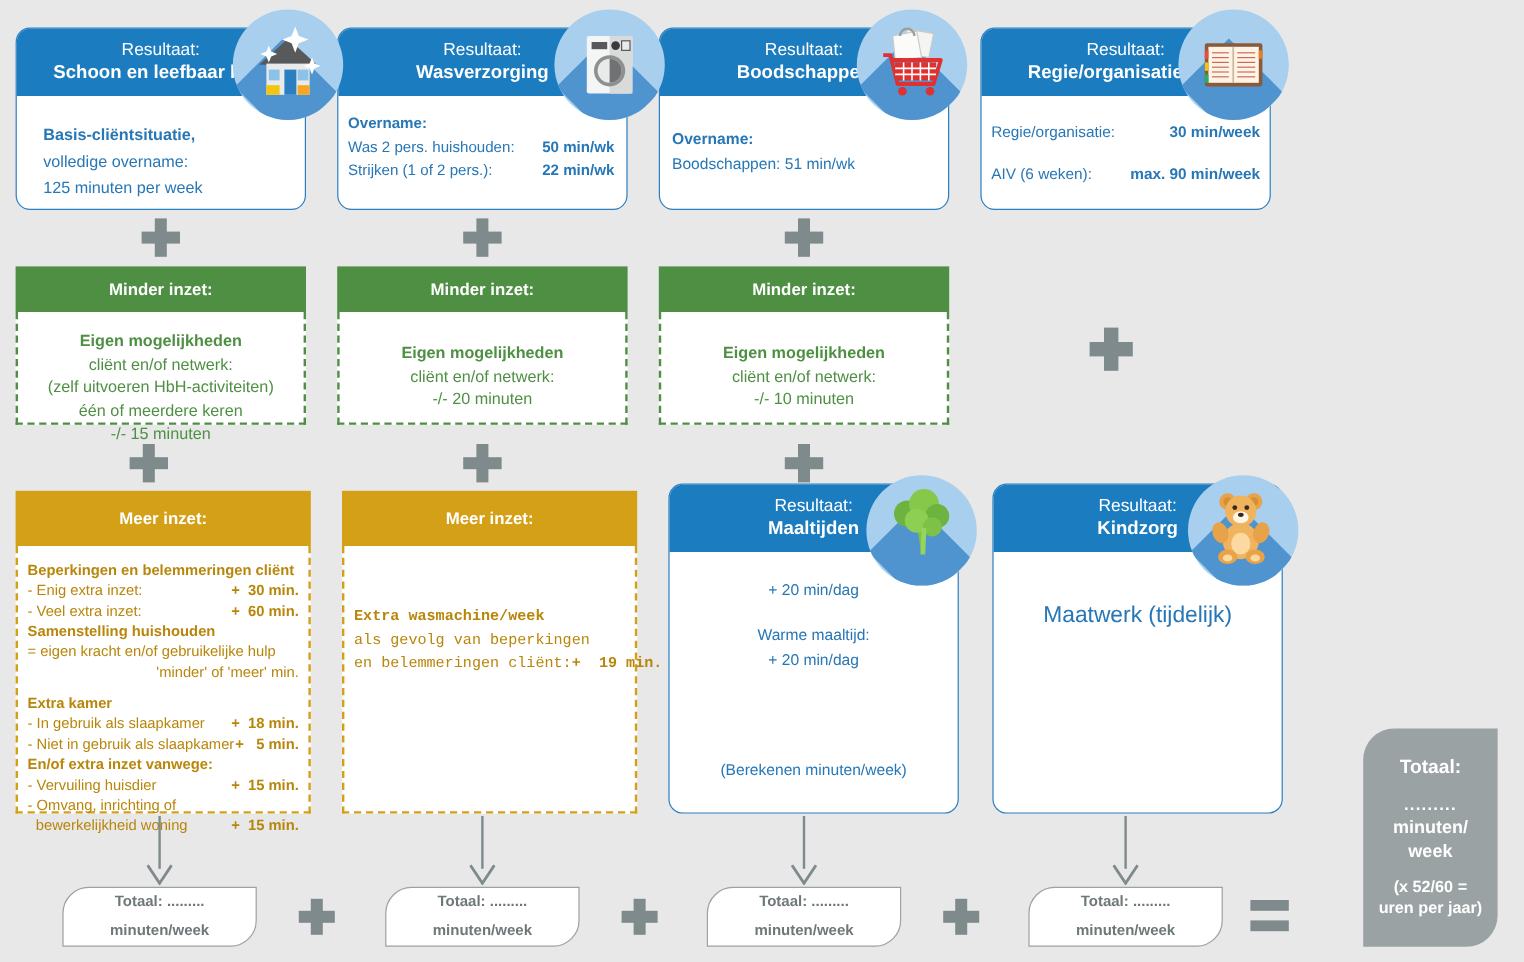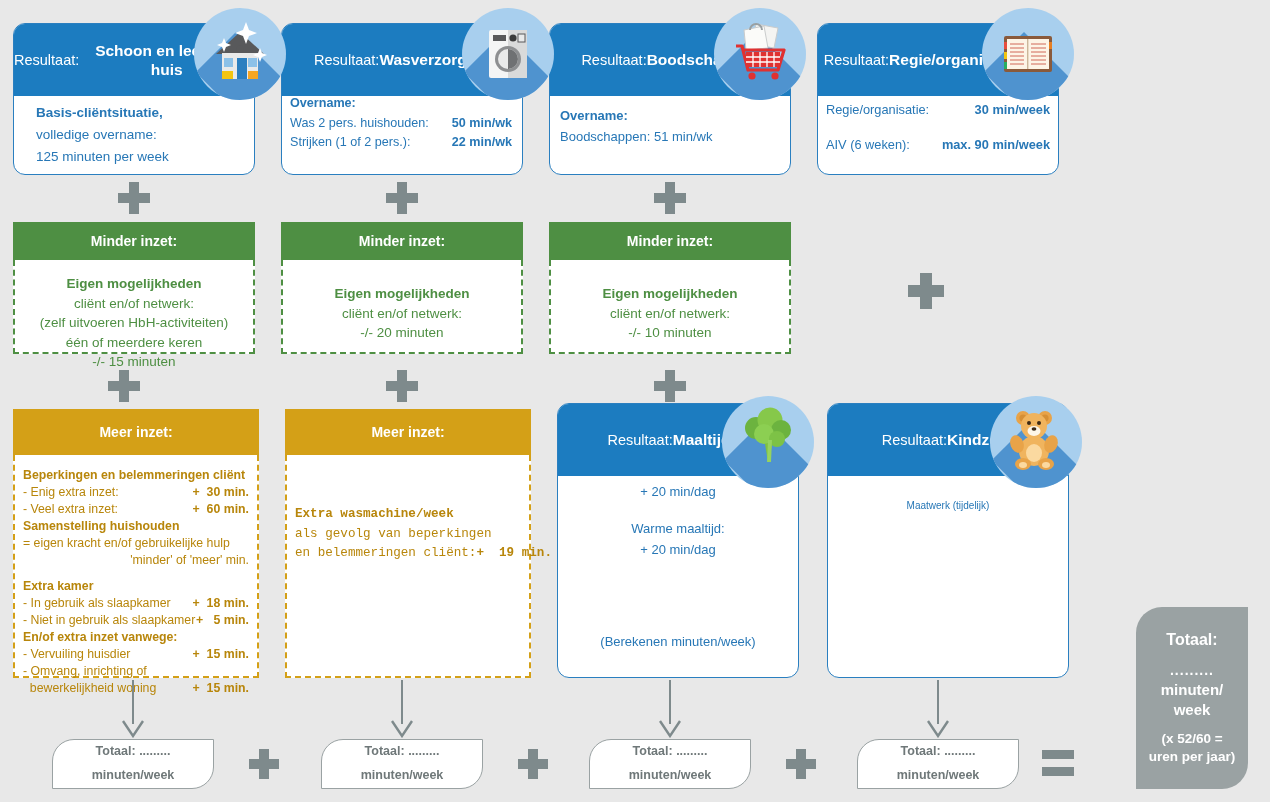--- a/index.html
+++ b/index.html
@@ -15,28 +15,27 @@
   
   .card{
     position:absolute;
     background:#ffffff;
     border:1px solid #2a7fc0;
     border-radius:12px;
     box-sizing:border-box;
     overflow:visible;
   }
   .card .hdr{
-    position:absolute;left:0;top:0;right:0;height:72px;
+    position:absolute;left:0;top:0;right:0;height:56px;
     background:#1c7cc0;
     border-radius:11px 11px 0 0;
     color:#ffffff;
-    display:flex;flex-direction:row;align-items:center;justify-content:center;
+    display:flex;flex-direction:column;align-items:center;justify-content:center;
     line-height:1.25;
     z-index:2;
-    text-align:center;
   }
   .card .hdr .l1{font-size:14.5px;font-weight:400;}
   .card .hdr .l2{font-size:15.5px;font-weight:700;}
   .card .body{
     position:absolute;left:0;top:56px;right:0;bottom:0;
     color:#2777b6;
     z-index:3;
     box-sizing:border-box;
   }
 
@@ -389,21 +388,21 @@
       <circle cx="55" cy="43" r="8" fill="#7dc246"></circle>
       <path d="M46 44 L45 66 L49 66 L50 44 Z" fill="#96d35f"></path>
     </svg>
   </div>
 
   <div class="card" style="left:827px;top:403px;width:242px;height:275px;">
     <div class="hdr">
       <span class="l1">Resultaat:</span>
       <span class="l2">Kindzorg</span>
     </div>
-    <div class="body ctext" style="padding-top:38px;font-size:10px;line-height:1.6;">
+    <div class="body ctext" style="padding-top:38px;font-size:19px;line-height:1.6;">
       <div>Maatwerk (tijdelijk)</div>
     </div>
   </div>
   <div class="badge" style="left:990px;top:396px;">
     <div class="shadow"></div>
     <svg viewBox="0 0 92 92" aria-hidden="true">
       <circle cx="33" cy="22" r="7" fill="#e8a348"></circle>
       <circle cx="55" cy="22" r="7" fill="#e8a348"></circle>
       <circle cx="33" cy="22" r="3.6" fill="#d68f34"></circle>
       <circle cx="55" cy="22" r="3.6" fill="#d68f34"></circle>

